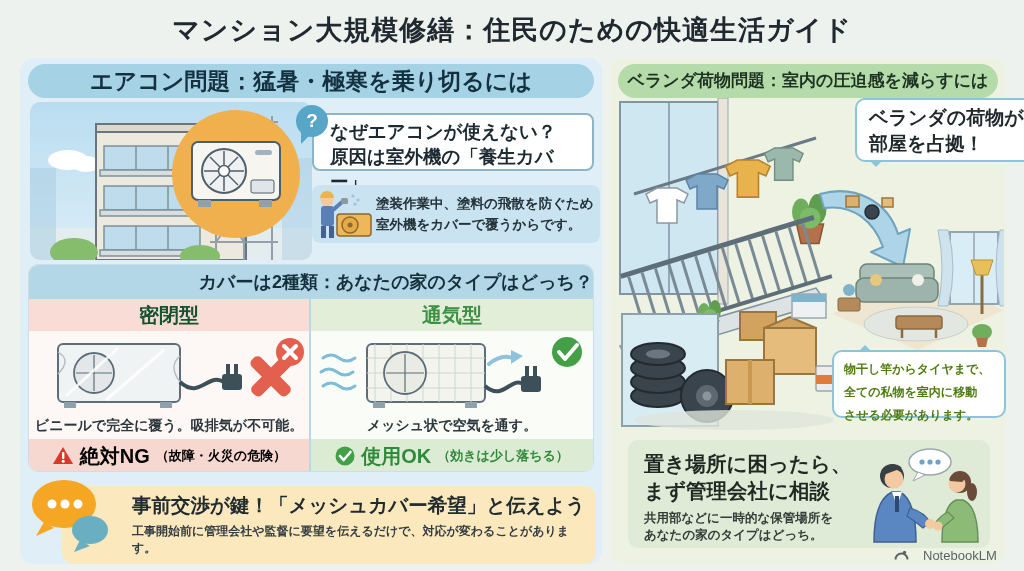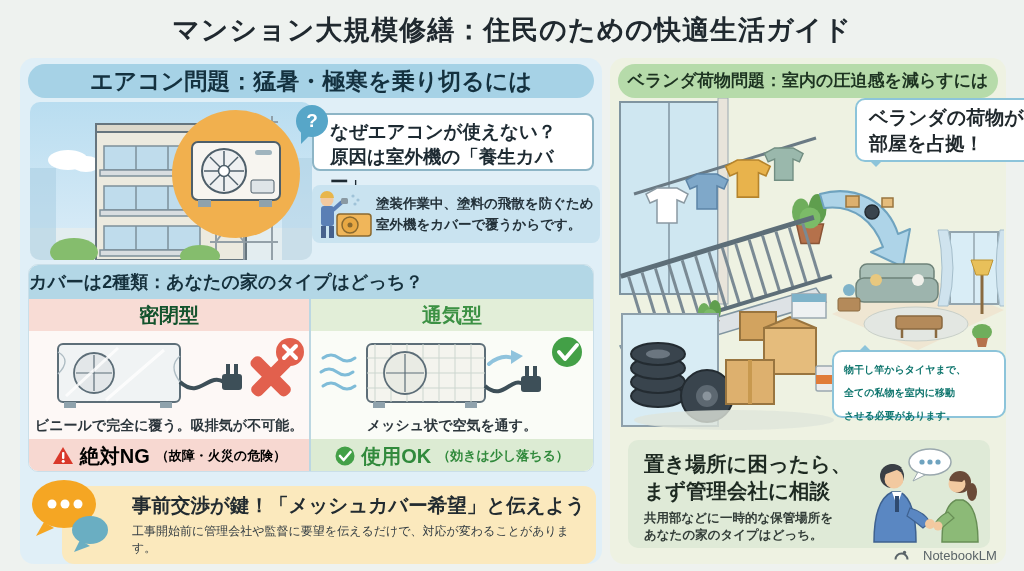--- a/index.html
+++ b/index.html
@@ -42,21 +42,21 @@
   .q-circle::after { content: ""; position: absolute; left: 5px; bottom: -7px;
               border: 6px solid transparent; border-top-color: #57a6c8; border-left-color: #57a6c8; }
 
   .explain-band { position: absolute; left: 292px; top: 127px; width: 288px; height: 58px;
               background: #c9e3f0; border-radius: 8px; padding: 8px 4px 0 64px;
               font-weight: bold; font-size: 13.5px; line-height: 21px; color: #24323a; }
   .worker-wrap { position: absolute; left: 3px; top: 3px; }
 
   .cover-box { position: absolute; left: 8px; top: 206px; width: 566px; height: 208px;
               background: #fcfbf9; border: 1px solid #cadfe9; border-radius: 10px; overflow: hidden; }
-  .cover-head { height: 34px; line-height: 34px; background: #b3d7e6; text-align: left;
+  .cover-head { height: 34px; line-height: 34px; background: #b3d7e6; text-align: right;
               font-weight: bold; font-size: 18px; color: #15303c; }
   .cover-cols { display: flex; height: 174px; }
   .cover-col { width: 50%; display: flex; flex-direction: column; }
   .col-first { border-right: 2px solid #bcd7e2; }
   .col-head { height: 32px; line-height: 32px; text-align: center; font-weight: bold; font-size: 20px; }
   .col-head-ng { background: #f8dcd5; color: #14532d; }
   .col-head-ok { background: #e2eed8; color: #3c9144; }
   .col-illus { height: 86px; display: flex; align-items: center; justify-content: center; }
   .col-illus-ng { background: #fdf8f6; }
   .col-illus-ok { background: #fafcf7; }
@@ -66,34 +66,34 @@
   .col-verdict { height: 34px; display: flex; align-items: center; justify-content: center;
               gap: 6px; font-weight: bold; }
   .col-verdict-ng { background: #f7d8d1; color: #000000; }
   .col-verdict-ok { background: #dcebd3; color: #318a3c; }
   .verdict-main { font-size: 20px; }
   .verdict-note { font-size: 13px; }
 
   .advice-banner { position: absolute; left: 42px; top: 428px; width: 534px; height: 78px;
               background: #fbe9bd; border-radius: 12px; padding: 6px 6px 0 70px; }
   .advice-title { font-weight: bold; font-size: 19.5px; color: #222b30; }
-  .advice-sub { font-weight: normal; font-size: 12px; color: #333d43; margin-top: 4px; }
+  .advice-sub { font-weight: bold; font-size: 12px; color: #333d43; margin-top: 4px; }
   .chat-icon { position: absolute; left: 2px; top: 416px; z-index: 2; }
 
   .balcony-wrap { position: absolute; left: 4px; top: 40px; }
   .r-bubble { position: absolute; left: 210px; top: 40px; width: 182px; height: 64px;
               background: #fff; border: 2.5px solid #8cc4da; border-radius: 10px;
               padding: 5px 0 0 12px; font-weight: bold; font-size: 19px; line-height: 26px; color: #20282c; margin-left: 35px; }
   .r-bubble::after { content: ""; position: absolute; left: 12px; bottom: -14px;
               border: 7px solid transparent; border-top-color: #8cc4da; }
   .arrow-wrap { position: absolute; left: 204px; top: 122px; }
   .room-wrap { position: absolute; left: 222px; top: 160px; }
   .note-box { position: absolute; left: 222px; top: 292px; width: 174px; height: 68px;
               background: #fff; border: 2.5px solid #8cc4da; border-radius: 10px;
-              padding: 6px 0 0 10px; font-weight: bold; font-size: 10px; line-height: 23px; color: #0f766e; }
+              padding: 6px 0 0 10px; font-weight: bold; font-size: 12px; line-height: 23px; color: #4d7c0f; }
   .note-box::after { content: ""; position: absolute; left: 24px; top: -14px;
               border: 7px solid transparent; border-bottom-color: #8cc4da; }
 
   .advice2 { position: absolute; left: 18px; top: 382px; width: 362px; height: 108px;
               background: #dfead7; border-radius: 10px; padding: 10px 0 0 16px; }
   .advice2-title { font-weight: bold; font-size: 20.5px; line-height: 27px; color: #1d2921; }
   .advice2-sub { font-weight: bold; font-size: 12.5px; line-height: 17px; color: #333d38; margin-top: 6px; }
   .people-wrap { position: absolute; right: 2px; top: 6px; }
 
   .watermark { position: absolute; left: 894px; top: 548px; display: flex;

